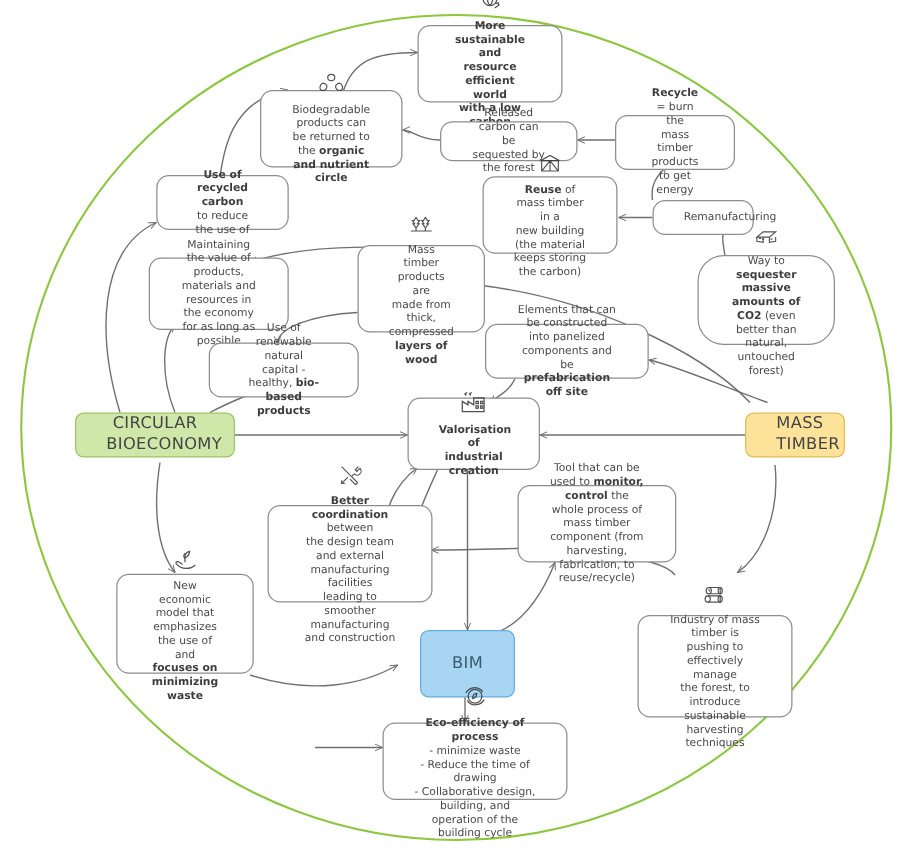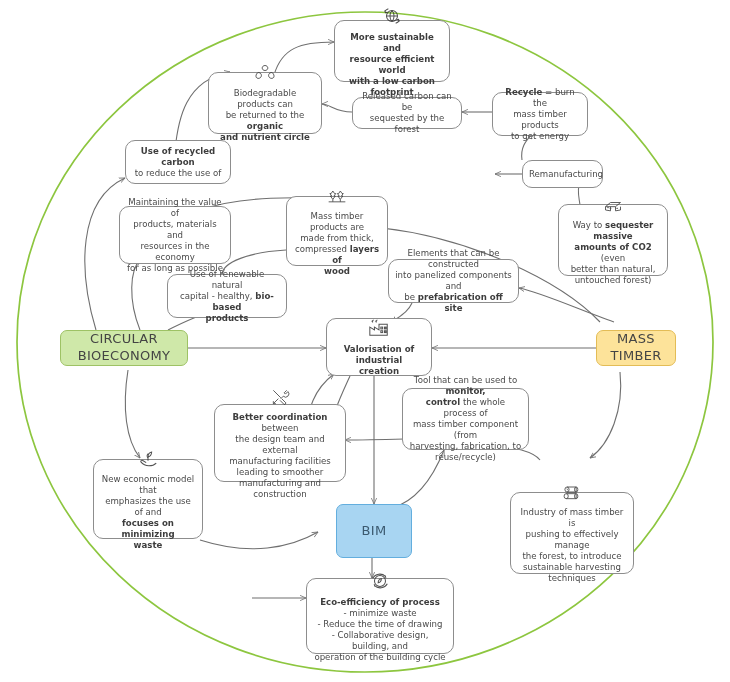--- a/index.html
+++ b/index.html
@@ -4,21 +4,21 @@
 <style>
   html,body{margin:0;padding:0;background:#fff;}
   body{width:730px;height:682px;position:relative;overflow:hidden;
        font-family:"DejaVu Sans","Liberation Sans",sans-serif;color:#4a4a4a;}
   #canvas{position:absolute;inset:0;width:730px;height:682px;}
   svg.layer{position:absolute;left:0;top:0;width:730px;height:682px;pointer-events:none;}
 
   .node{position:absolute;box-sizing:border-box;border:1px solid #8d8d8d;
         border-radius:10px;background:#fff;display:flex;flex-direction:column;
         align-items:center;justify-content:center;text-align:center;
-        padding:5px 6px;line-height:1.28;}
+        padding:5px 24px;line-height:1.28;}
   .node .txt{display:block;width:100%;}
   .node b{font-weight:bold;color:#3d3d3d;}
   .icon{display:block;margin:0 auto 2px auto;opacity:.85;}
   .key{border-radius:7px;align-items:center;justify-content:center;
        letter-spacing:.3px;}
   .key.green{background:#cfe8a9;border:1px solid #9ec265;color:#444;}
   .key.amber{background:#fde39a;border:1px solid #e3bc56;color:#444;}
   .key.blue{background:#a8d5f2;border:1px solid #63aede;color:#3c5a70;}
   .fs9{font-size:8.6px;}
   .fs11{font-size:13px;}
@@ -145,26 +145,36 @@
     <span class="txt"><b>Recycle</b><span> = burn the</span></span>
     <span class="txt"><span>mass timber products</span></span>
     <span class="txt"><span>to get energy</span></span>
   </div>
 
   <div class="node fs9" style="left:125px;top:140px;width:106px;height:44px;">
     <span class="txt"><b>Use of recycled carbon</b></span>
     <span class="txt"><span>to reduce the use of</span></span>
   </div>
 
+  <div class="node fs9" style="left:386px;top:141px;width:108px;height:62px;">
+    <span class="icon">
+      <svg width="22" height="20" viewBox="0 0 24 24" fill="none" stroke="#333" stroke-width="1.1">
+        <path d="M3 9h18M3 9l9-5 9 5M4 9v10h16V9M4 19l8-10 8 10M12 9v10"></path>
+      </svg>
+    </span>
+    <span class="txt"><b>Reuse</b><span> of mass timber in a</span></span>
+    <span class="txt"><span>new building (the material</span></span>
+    <span class="txt"><span>keeps storing the carbon)</span></span>
+  </div>
 
   <div class="node fs9" style="left:522px;top:160px;width:81px;height:28px;">
     <span class="txt"><span>Remanufacturing</span></span>
   </div>
 
-  <div class="node fs9" style="left:558px;top:204px;width:110px;height:72px;">
+  <div class="node fs9" style="left:558px;top:204px;width:110px;height:72px;border-radius:21px;">
     <span class="icon">
       <svg width="24" height="20" viewBox="0 0 24 24" fill="none" stroke="#333" stroke-width="1.1">
         <path d="M3 14l6-5h12l-6 5zM3 14v4l6 1v-5M15 14v5l6-1v-4"></path>
         <path d="M5 15.2h2M8 16h2M16 16h2"></path>
       </svg>
     </span>
     <span class="txt"><span>Way to </span><b>sequester massive</b></span>
     <span class="txt"><b>amounts of CO2</b><span> (even</span></span>
     <span class="txt"><span>better than natural,</span></span>
     <span class="txt"><span>untouched forest)</span></span>
@@ -211,21 +221,21 @@
         <rect x="15" y="11" width="2" height="2"></rect>
           <rect x="19" y="11" width="2" height="2"></rect>
         <rect x="15" y="15" width="2" height="2"></rect>
           <rect x="19" y="15" width="2" height="2"></rect>
       </svg>
     </span>
     <span class="txt"><b>Valorisation of industrial</b></span>
     <span class="txt"><b>creation</b></span>
   </div>
 
-  <div class="node fs9" style="left:402px;top:388px;width:127px;height:62px;">
+  <div class="node fs9" style="left:414px;top:388px;width:127px;height:62px;">
     <span class="txt"><span>Tool that can be used to </span><b>monitor,</b></span>
     <span class="txt"><b>control</b><span> the whole process of</span></span>
     <span class="txt"><span>mass timber component (from</span></span>
     <span class="txt"><span>harvesting, fabrication, to</span></span>
     <span class="txt"><span>reuse/recycle)</span></span>
   </div>
 
   <div class="node fs9" style="left:214px;top:404px;width:132px;height:78px;">
     <span class="icon">
       <svg width="24" height="20" viewBox="0 0 24 24" fill="none" stroke="#333" stroke-width="1.1">
@@ -269,21 +279,21 @@
         <path d="M4 16c2.5 3 6 4.5 9 4.5s6-1 8-3"></path>
         <path d="M4 16c0-1.3 1.3-2 2.3-1.3L10 17"></path>
       </svg>
     </span>
     <span class="txt"><span>New economic model that</span></span>
     <span class="txt"><span>emphasizes the use of  and</span></span>
     <span class="txt"><b>focuses on minimizing</b></span>
     <span class="txt"><b>waste</b></span>
   </div>
 
-  <div class="node fs9" style="left:306px;top:578px;width:148px;height:76px;">
+  <div class="node fs9" style="left:306px;top:578px;width:148px;height:62px;">
     <span class="icon">
       <svg width="24" height="22" viewBox="0 0 24 24" fill="none" stroke="#333" stroke-width="1.1">
         <circle cx="12" cy="12" r="6"></circle>
         <path d="M4 9a9 9 0 0 1 14-2M20 15a9 9 0 0 1-14 2"></path>
         <path d="M17.6 6.2l.8 2.4M6.4 17.8l-.8-2.4"></path>
         <path d="M13.5 9.5c0 2.5-1.5 4-3.5 4.5 0-2.5 1.3-4.2 3.5-4.5z"></path>
       </svg>
     </span>
     <span class="txt"><b>Eco-efficiency of process</b></span>
     <span class="txt"><span>- minimize waste</span></span>

